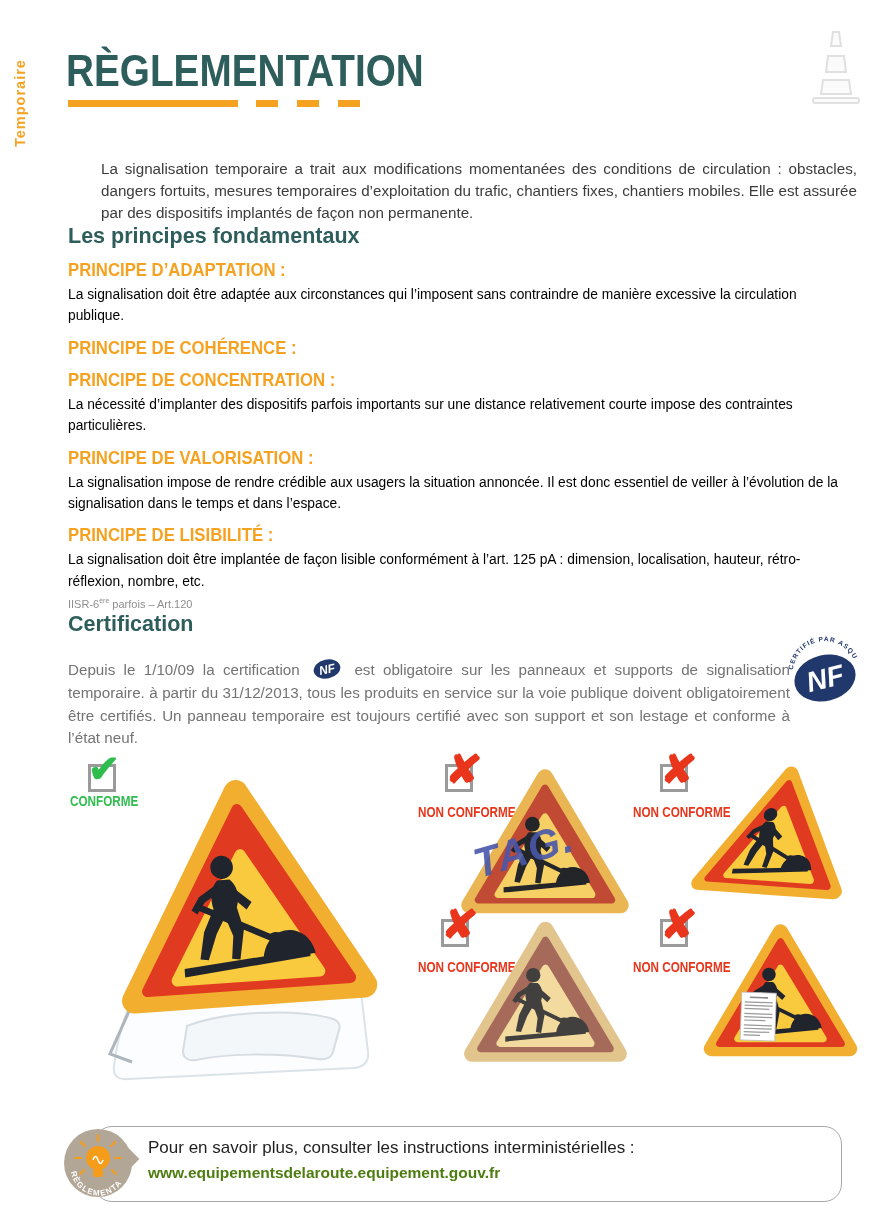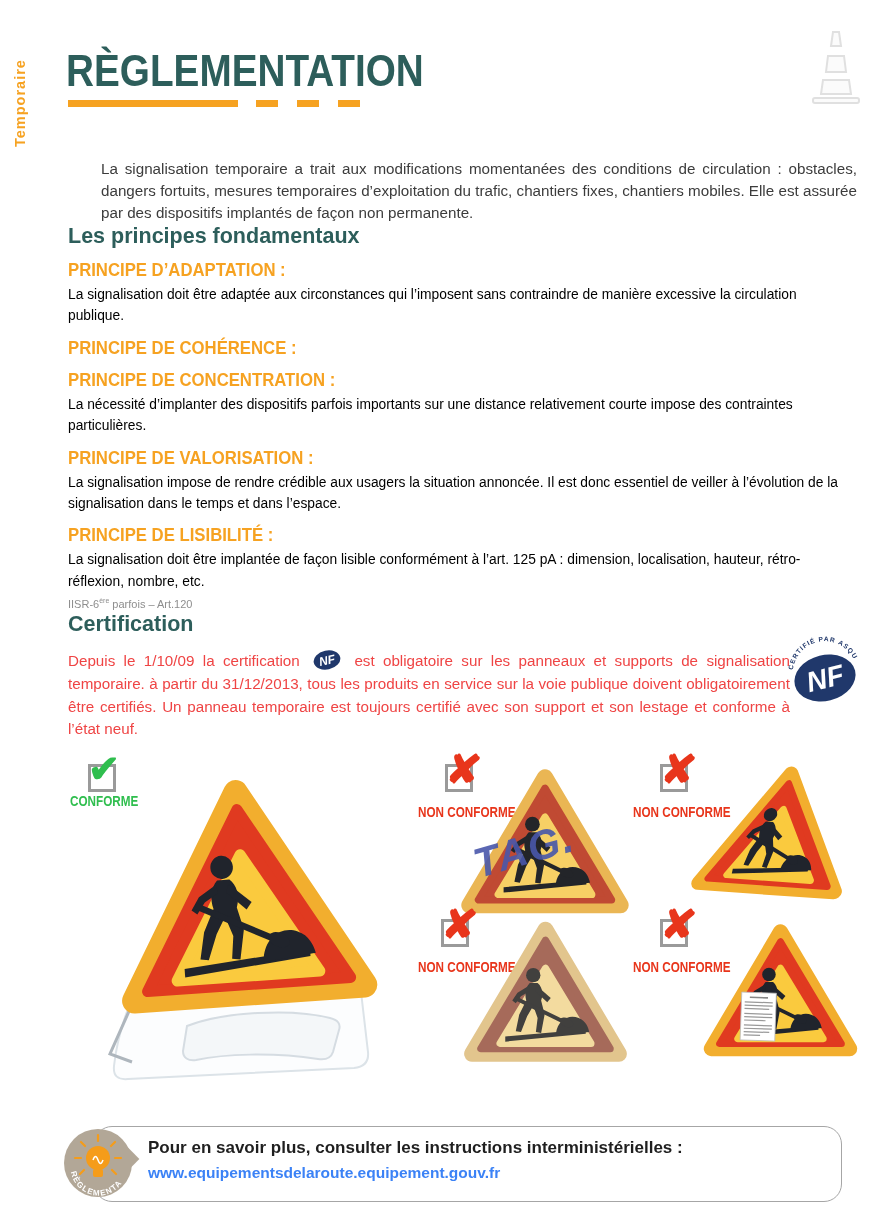--- a/index.html
+++ b/index.html
@@ -41,21 +41,21 @@
   .pitem{margin-top:10px;}
   .ptitle{
     display:inline-block;color:#F6A221;font-weight:bold;font-size:19px;
     transform:scaleX(.88);transform-origin:left center;white-space:nowrap;
   }
   .pbody{margin:3px 0 0;font-size:13.8px;line-height:1.55;color:#000000;}
   .note{margin-top:5px;font-size:11px;color:#8e8e8e;}
   .note sup{font-size:7px;}
 
   .certification{left:68px;top:612px;width:780px;}
-  .cert-text{margin-top:12px;width:722px;font-size:15.2px;line-height:1.5;text-align:justify;color:#ef4444;}
+  .cert-text{margin-top:21px;width:722px;font-size:15.2px;line-height:1.5;text-align:justify;color:#737373;}
   .nf-inline{vertical-align:-5px;margin:0 3px;}
   .nf-large{left:788px;top:636px;}
 
   
   .mark{width:30px;height:34px;}
   .mark .box{position:absolute;left:2px;top:6px;width:22px;height:22px;border:3px solid #9a9a9a;background:#fff;}
   .mark .glyph{position:absolute;font-weight:bold;line-height:1;}
   .mark .check{left:2px;top:-8px;font-size:38px;color:#2FBE4E;}
   .mark .cross{left:3px;top:-9px;font-size:42px;color:#E8351B;transform:rotate(6deg);}
   .mark-label{
@@ -73,22 +73,22 @@
     font-family:"Liberation Sans",sans-serif;letter-spacing:2px;
   }
 
   
   .footer-pill{
     left:94px;top:1126px;width:748px;height:76px;border:1.5px solid #A6A6A6;border-radius:18px;
     box-sizing:border-box;background:#fff;
   }
   .footer-badge{left:60px;top:1120px;}
   .footer-text{left:148px;top:1138px;}
-  .footer-line1{font-size:17px;font-weight:bold;color:#1f1f1f;}
-  .footer-line2{margin-top:6px;font-size:15.5px;font-weight:bold;color:#3b82f6;}
+  .footer-line1{font-size:17px;font-weight:normal;color:#1f1f1f;}
+  .footer-line2{margin-top:6px;font-size:15.5px;font-weight:bold;color:#4d7c0f;}
 </style>
 </head>
 <body>
 
 <svg width="0" height="0" style="position:absolute" aria-hidden="true">
   <defs>
     <g id="roadsign">
       <polygon points="100,16 16,158 184,158" fill="#F2AE2E" stroke="#F2AE2E" stroke-width="18" stroke-linejoin="round"></polygon>
       <polygon points="100,28 26,152 174,152" fill="#E03A20" stroke="#E03A20" stroke-width="8" stroke-linejoin="round"></polygon>
       <polygon points="100,60 48,146 152,146" fill="#FACA3E" stroke="#FACA3E" stroke-width="8" stroke-linejoin="round"></polygon>

